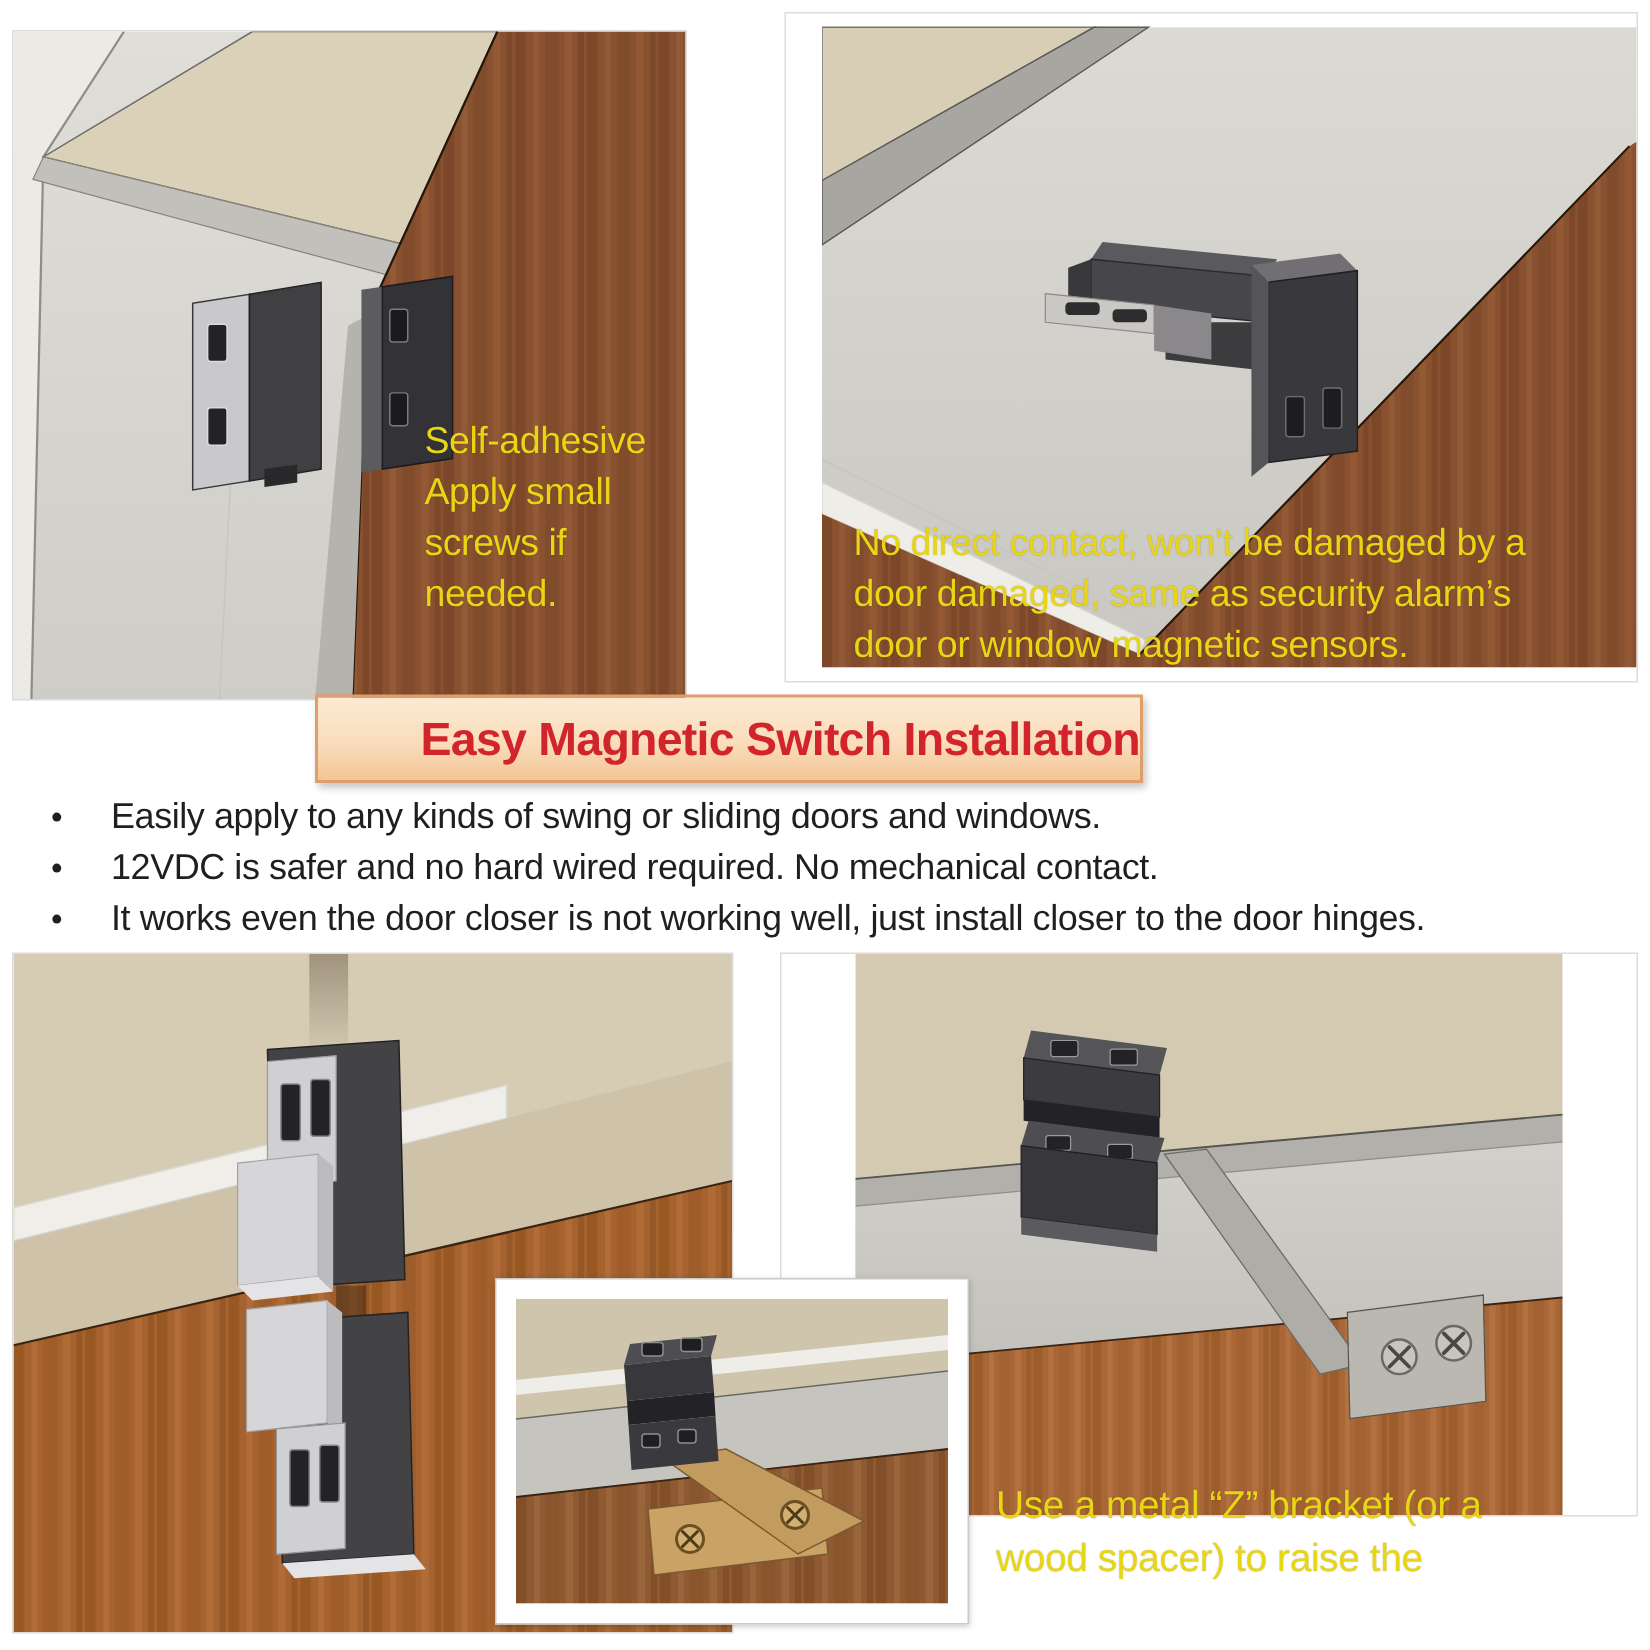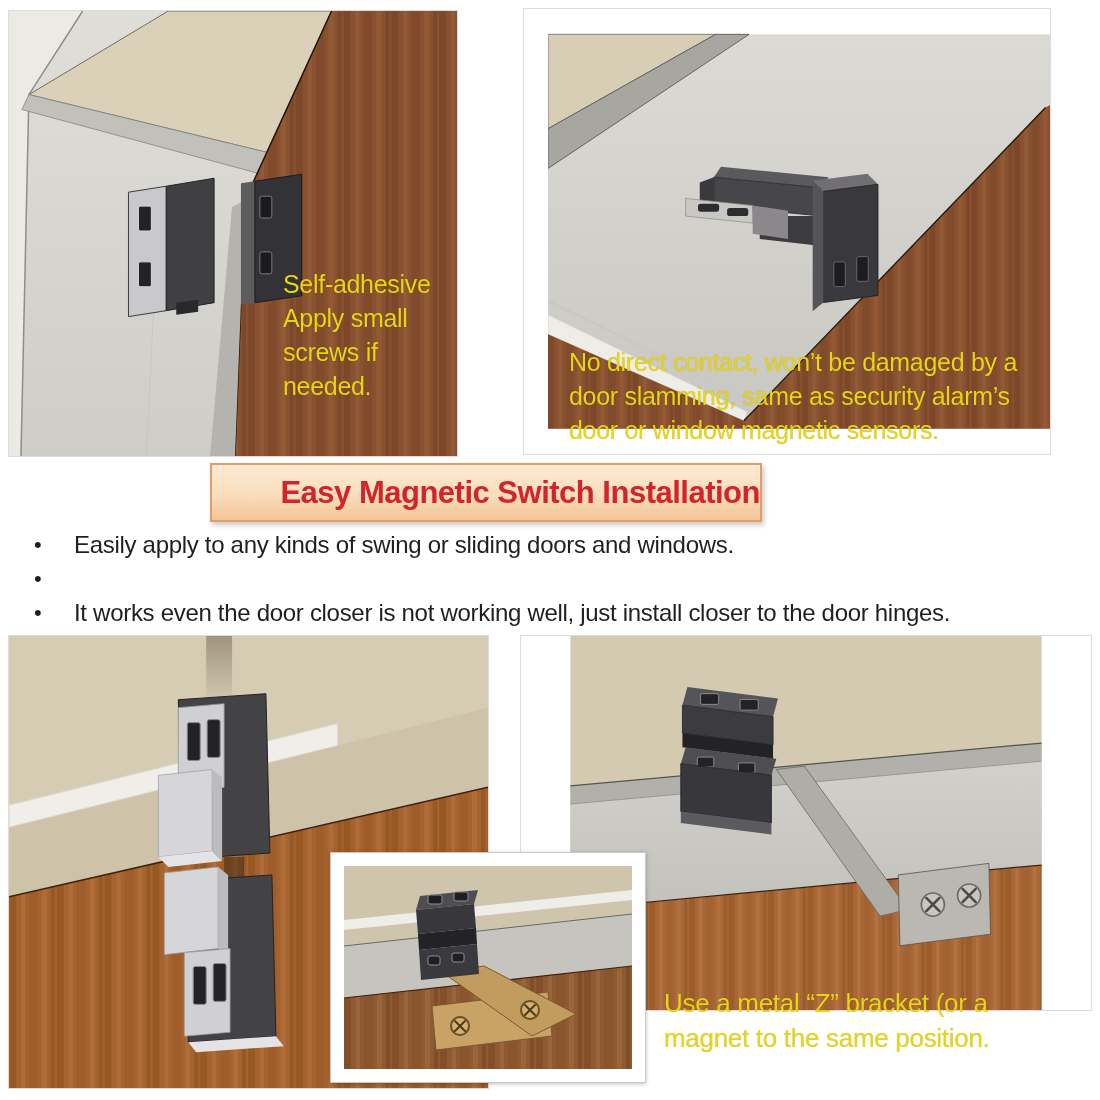--- a/index.html
+++ b/index.html
@@ -1,21 +1,21 @@
 <!DOCTYPE html>
 <html><head>
 <meta charset="utf-8">
 <style>
   html,body{margin:0;padding:0;background:#fff;}
   .canvas{position:relative;width:1100px;height:1100px;background:#FFFFFF;
           font-family:"Liberation Sans", sans-serif;overflow:hidden;}
   .panel{position:absolute;border:1px solid #DCDCDC;box-sizing:border-box;background:#fff;}
   .panel svg{display:block;width:100%;height:100%;}
-  .tl{left:8px;top:10px;width:450px;height:447px;}
-  .tr{left:523px;top:8px;width:528px;height:447px;padding-left:24px;}
+  .tl{left:8px;top:20px;width:450px;height:447px;}
+  .tr{left:523px;top:8px;width:569px;height:447px;padding-left:24px;}
   .bl{left:8px;top:635px;width:481px;height:454px;}
   .br{left:520px;top:635px;width:572px;height:376px;}
   .caption{position:absolute;color:#E8D615;letter-spacing:-0.3px;text-shadow:0 0 1px rgba(0,0,0,.25);}
   .capTL{left:274px;top:256px;width:176px;font-size:25px;line-height:34px;}
   .capTR{left:45px;top:336px;width:522px;font-size:25px;line-height:34px;}
   .capBR{left:143px;top:350px;width:420px;font-size:26px;line-height:35px;}
   .banner{position:absolute;left:210px;top:463px;width:552px;height:59px;box-sizing:border-box;
           border:2px solid #DE9F6C;background:linear-gradient(180deg,#FCEAD2 0%,#F9DDBC 55%,#F4C597 100%);
           display:flex;align-items:center;justify-content:flex-end;
           box-shadow:2px 3px 5px rgba(0,0,0,0.22);}
@@ -116,36 +116,37 @@
       <g>
         <polygon points="300,166 362,158 374,170 312,178" fill="#716F73"></polygon>
         <polygon points="312,178 374,170 374,296 312,304" fill="#39383C" stroke="#201F22" stroke-width="1"></polygon>
         <polygon points="300,166 312,178 312,304 300,314" fill="#555458"></polygon>
         <rect x="324" y="258" width="13" height="28" rx="2" fill="#1D1C1F" stroke="#6F6E72" stroke-width="1"></rect>
         <rect x="350" y="252" width="13" height="28" rx="2" fill="#1D1C1F" stroke="#6F6E72" stroke-width="1"></rect>
       </g>
     </svg>
     <div class="caption capTR">
       <div>No direct contact, won’t be damaged by a</div>
-      <div>door slamming, same as security alarm’s</div>
+      <div>door damaged, same as security alarm’s</div>
       <div>door or window magnetic sensors.</div>
     </div>
   </section>
 
   <div class="banner">
     <span>Easy Magnetic Switch Installation</span>
   </div>
 
   <div class="bullets">
     <div class="bullet-row">
       <span class="dot">•</span>
       <span class="btxt">Easily apply to any kinds of swing or sliding doors and windows.</span>
     </div>
     <div class="bullet-row">
       <span class="dot">•</span>
+      <span class="btxt">12VDC is safer and no hard wired required. No mechanical contact.</span>
     </div>
     <div class="bullet-row">
       <span class="dot">•</span>
       <span class="btxt">It works even the door closer is not working well, just install closer to the door hinges.</span>
     </div>
   </div>
 
   <section class="panel bl">
     <svg viewBox="0 0 481 454">
       <defs>
@@ -237,21 +238,21 @@
       <g>
         <polygon points="140,135 250,149 244,169 134,155" fill="#4E4D52"></polygon>
         <rect x="154" y="147" width="20" height="12" rx="2" fill="#232226" stroke="#9B9A9E" stroke-width="1"></rect>
         <rect x="204" y="154" width="20" height="12" rx="2" fill="#232226" stroke="#9B9A9E" stroke-width="1"></rect>
         <polygon points="134,155 244,169 244,227 134,213" fill="#38373B" stroke="#1F1E22" stroke-width="1"></polygon>
         <polygon points="134,213 244,227 244,241 134,227" fill="#5B5A5E"></polygon>
       </g>
     </svg>
     <div class="caption capBR">
       <div>Use a metal “Z” bracket (or a</div>
-      <div>magnet to the same position.</div>
+      <div>wood spacer) to raise the</div>
     </div>
   </section>
 
   <div class="inset">
     <svg viewBox="0 0 288 203">
       <defs>
         <pattern id="pIN" width="48" height="10" patternUnits="userSpaceOnUse">
           <rect width="48" height="10" fill="#8F5A33"></rect>
           <rect x="0" width="7" height="10" fill="#7E4C25" opacity="0.8"></rect>
           <rect x="12" width="4" height="10" fill="#9F6A3F" opacity="0.7"></rect>

